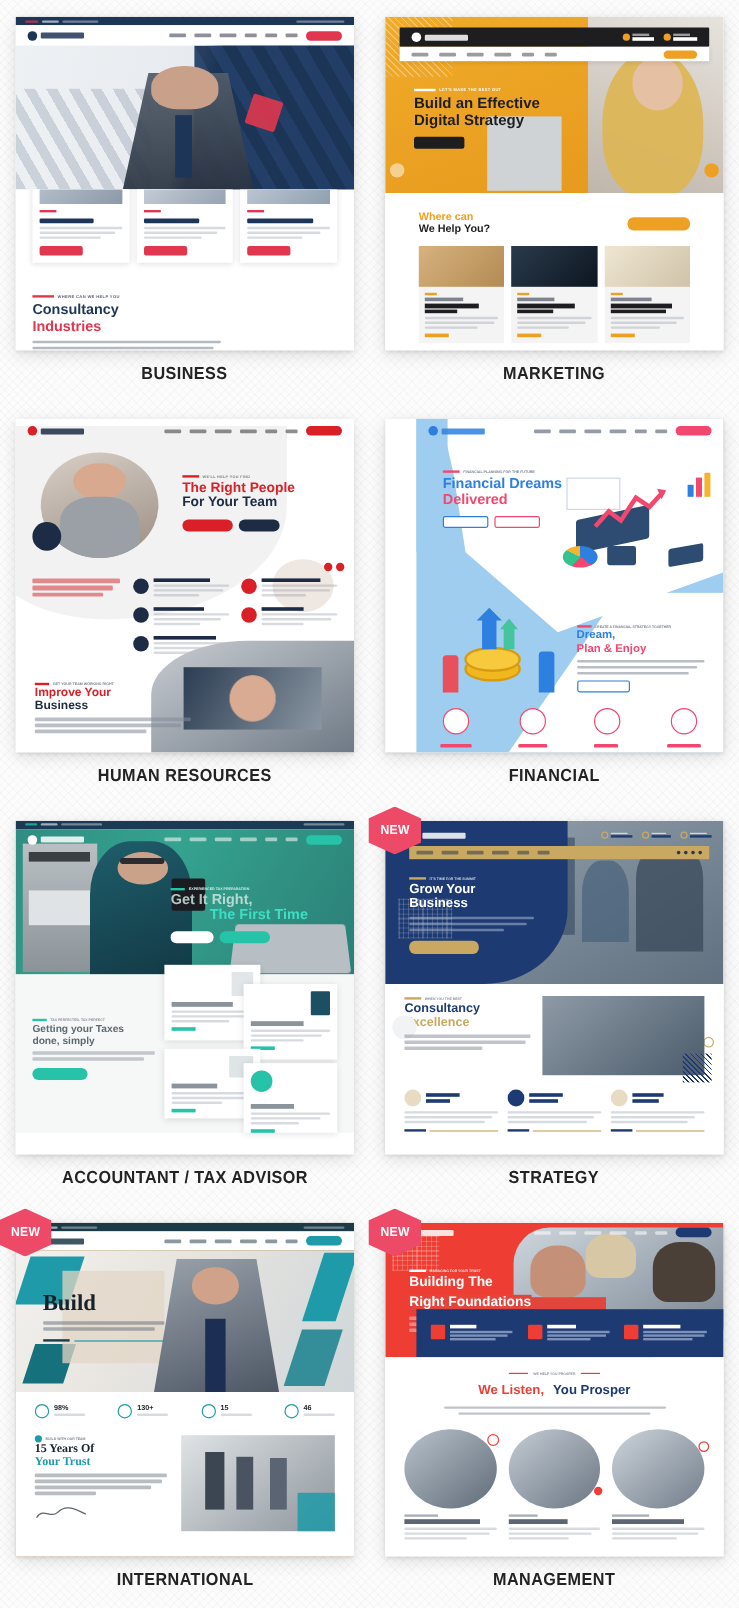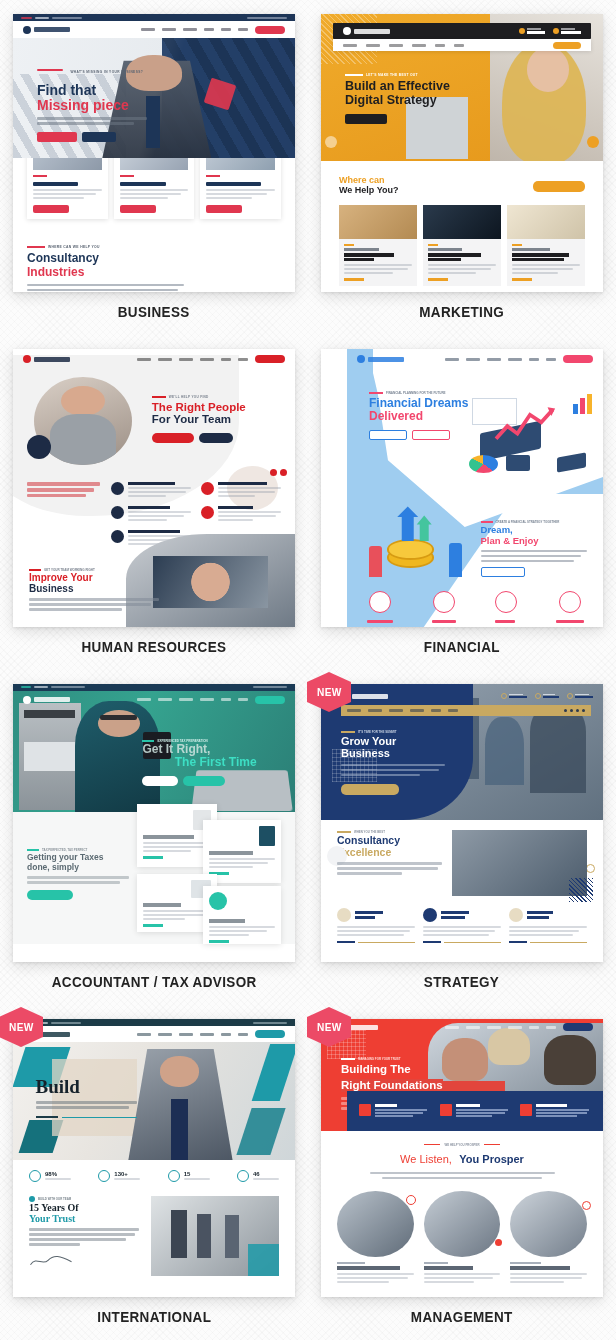--- a/index.html
+++ b/index.html
@@ -132,34 +132,20 @@
             <div style="position:absolute;right:0;top:0;width:47%;height:100%;background:
                  repeating-linear-gradient(60deg,#1d3557 0 10px,#244069 10px 20px),
                  repeating-linear-gradient(-60deg,rgba(255,255,255,.06) 0 10px,transparent 10px 20px);
                  opacity:.95;"></div>
             <div style="position:absolute;right:22%;top:36%;width:26px;height:26px;background:#e0374f;transform:rotate(18deg);border-radius:2px;opacity:.9;"></div>
             <div style="position:absolute;left:0;bottom:0;width:40%;height:70%;background:
                  repeating-linear-gradient(60deg,rgba(29,53,87,.16) 0 8px,transparent 8px 16px);"></div>
             <div style="position:absolute;left:30%;top:12%;width:42%;height:88%;background:linear-gradient(180deg,#56606e,#2b3442);clip-path:polygon(22% 8%,78% 8%,96% 100%,4% 100%);opacity:.93;"></div>
             <div style="position:absolute;left:40%;top:14%;width:20%;height:30%;background:#c9a089;border-radius:48% 48% 40% 40%;"></div>
             <div style="position:absolute;left:47%;top:48%;width:5%;height:44%;background:#1d3557;"></div>
-            <div style="position:relative;padding:24px 0 0 24px;width:56%;">
-              <div class="h-kicker" style="background:#e0374f;height:2px;width:26px;display:inline-block;vertical-align:middle;"></div>
-              <span style="font-size:3.2px;color:#5a6472;letter-spacing:.4px;vertical-align:middle;margin-left:3px;font-weight:bold;">WHAT'S MISSING IN YOUR BUSINESS?</span>
-              <div class="h1" style="font-size:14px;color:#1d3557;margin-top:3px;">Find that</div>
-              <div class="h1" style="font-size:14px;color:#e0374f;">Missing piece</div>
-              <div class="h-body" style="width:82%;">
-                <div class="h-line" style="background:#6b7684;width:100%"></div>
-                <div class="h-line" style="background:#6b7684;width:88%"></div>
-              </div>
-              <div class="btn-row">
-                <div class="pill sq" style="background:#e0374f;width:40px;"></div>
-                <div class="pill sq" style="background:#1d3557;width:34px;"></div>
-              </div>
-            </div>
           </div>
 
           <div class="sect" style="padding:0 14px;">
             <div class="cards3" style="margin-top:-22px;">
               <div class="mini" style="flex:1;">
                 <div class="mini-img faux-photo" style="background:linear-gradient(135deg,#b9c3cf,#8d99a8);"></div>
                 <div style="height:1.6px;width:14px;background:#e0374f;margin-top:5px;"></div>
                 <div class="mini-t" style="background:#1d3557;width:66%;"></div>
                 <div class="mini-l" style="width:100%"></div>
                   <div class="mini-l" style="width:92%"></div>
@@ -259,21 +245,21 @@
             <div class="h1" style="font-size:12.5px;color:#1e1e21;margin-top:3px;">Build an Effective</div>
             <div class="h1" style="font-size:12.5px;color:#1e1e21;">Digital Strategy</div>
             <div class="btn-row">
                 <div class="pill sq" style="background:#1e1e21;width:42px;"></div>
               </div>
           </div>
 
           <div style="position:absolute;left:4px;top:44%;width:12px;height:12px;border-radius:50%;background:rgba(255,255,255,.5);z-index:4;"></div>
           <div style="position:absolute;right:4px;top:44%;width:12px;height:12px;border-radius:50%;background:#eda024;z-index:4;"></div>
 
-          <div style="position:absolute;left:0;top:53%;right:0;bottom:0;background:#fff;padding:14px 18px;">
+          <div style="position:absolute;left:0;top:53%;right:0;bottom:0;background:#fff;padding:14px 28px;">
             <div style="display:flex;align-items:flex-start;">
               <div>
                 <div style="font-size:9px;font-weight:bold;color:#eda024;">Where can</div>
                 <div style="font-size:9px;font-weight:bold;color:#1e1e21;">We Help You?</div>
               </div>
               <div class="pill" style="background:#eda024;width:52px;height:11px;margin-left:auto;margin-top:6px;"></div>
             </div>
             <div class="cards3" style="margin-top:10px;">
               <div style="flex:1;background:#f4f4f5;">
                 <div style="height:34px;background:linear-gradient(135deg,#d7b27f,#b38a52);"></div>
@@ -987,21 +973,21 @@
             </div>
           </div>
 
           <div style="flex:1;background:#fff;padding:12px 16px;text-align:center;">
             <div style="display:flex;align-items:center;justify-content:center;gap:4px;">
               <div style="height:1.6px;width:16px;background:#ee3e33;"></div>
               <span style="font-size:2.9px;font-weight:bold;color:#8b93a0;">WE HELP YOU PROSPER</span>
               <div style="height:1.6px;width:16px;background:#ee3e33;"></div>
             </div>
             <div style="margin-top:2px;">
-              <span style="font-size:11px;font-weight:normal;color:#ee3e33;">We Listen,</span>
+              <span style="font-size:11px;font-weight:bold;color:#ee3e33;">We Listen,</span>
               <span style="font-size:11px;font-weight:bold;color:#1e3a72;margin-left:3px;">You Prosper</span>
             </div>
             <div style="margin:5px auto 0;width:74%;">
               <div class="h-line" style="background:#8b93a0;width:100%"></div>
               <div class="h-line" style="background:#8b93a0;width:86%;margin:2px auto 0;"></div>
             </div>
             <div style="display:flex;gap:10px;margin-top:12px;text-align:left;">
               <div style="flex:1;position:relative;">
                 <div style="width:100%;padding-top:86%;border-radius:50%;background:linear-gradient(140deg,#b9c2cb,#5f6b78);"></div>
                 <div style="position:absolute;right:-2px;top:4px;width:10px;height:10px;border-radius:50%;border:1.2px solid #ee3e33;"></div>

